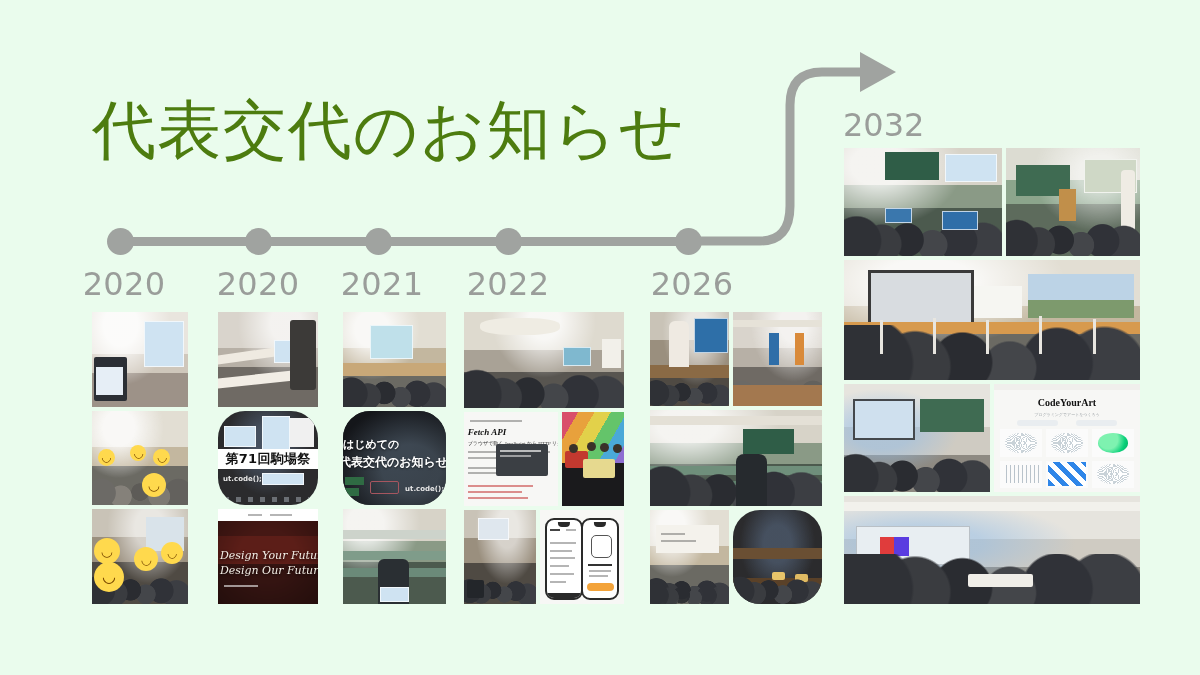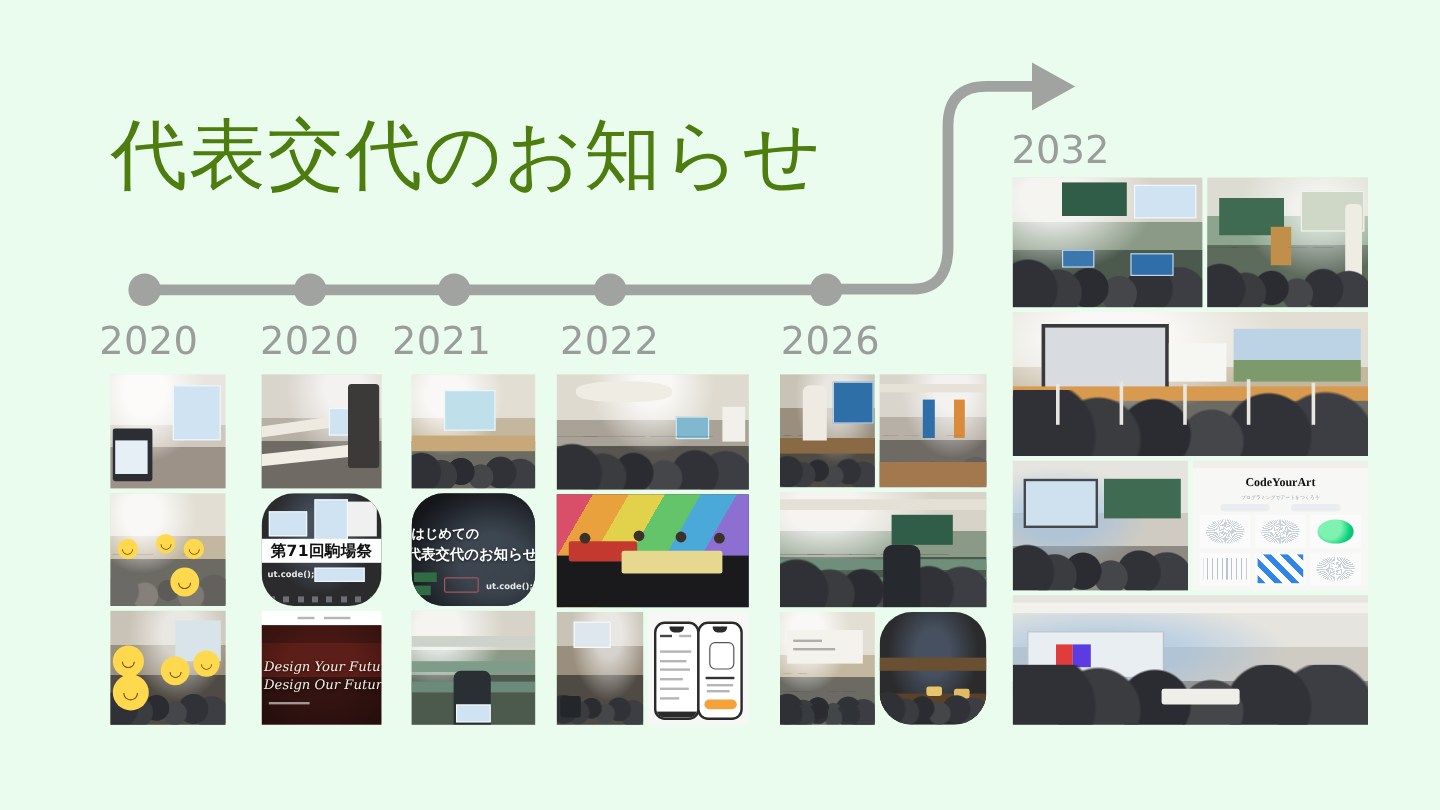--- a/index.html
+++ b/index.html
@@ -408,21 +408,21 @@
     <div class="tl-line"></div>
 
     <div class="tl-dot" style="left:120px"></div>
     <div class="tl-dot" style="left:258px"></div>
     <div class="tl-dot" style="left:378px"></div>
     <div class="tl-dot" style="left:508px"></div>
     <div class="tl-dot" style="left:688px"></div>
 
     <div class="tl-year" style="left:124px">2020</div>
     <div class="tl-year" style="left:258px">2020</div>
-    <div class="tl-year" style="left:368px">2021</div>
+    <div class="tl-year" style="left:382px">2021</div>
     <div class="tl-year" style="left:508px">2022</div>
     <div class="tl-year" style="left:692px">2026</div>
 
     <svg class="tl-arrow" viewBox="0 0 1200 320">
       <path d="M688 241 L760 241 Q790 241 790 206 L790 105 Q790 72 822 72 L866 72" fill="none" stroke="#a0a3a0" stroke-width="9" stroke-linecap="round"></path>
       <polygon points="860,52 896,72 860,92" fill="#a0a3a0"></polygon>
     </svg>
 
     <div class="tl-year-2024">2032</div>
   </div>
@@ -516,20 +516,35 @@
     <div class="col" style="left:464px; top:312px; width:160px; height:292px;">
 
       <div class="ph p-hall" style="height:94px">
         <div style="position:absolute; left:10%; top:6%; width:50%; height:18%; background:#efece3; border-radius:40%;"></div>
         <div class="screen" style="left:62%; top:36%; width:16%; height:18%; background:#7fb8cf;"></div>
         <div style="position:absolute; right:2%; top:28%; width:12%; height:30%; background:#f2f0ea;"></div>
         <div class="crowd"></div>
       </div>
 
       <div class="prow" style="height:94px">
+        <div class="ph p-white" style="width:60%">
+          <div class="txtline" style="left:6%; top:8%; width:56%;"></div>
+          <div class="cap-article" style="left:4%; top:16%; font-size:9px;">Fetch API</div>
+          <div class="cap-article-sub" style="left:4%; top:30%; font-size:5px;">ブラウザで動く JavaScript から HTTP リクエストを実行する</div>
+          <div class="txtline" style="left:4%; top:42%; width:88%;"></div>
+          <div class="txtline" style="left:4%; top:48%; width:72%;"></div>
+          <div class="txtline" style="left:4%; top:58%; width:84%;"></div>
+          <div class="txtline" style="left:4%; top:64%; width:60%;"></div>
+          <div class="txtline red" style="left:4%; top:78%; width:70%;"></div>
+          <div class="txtline red" style="left:4%; top:84%; width:58%;"></div>
+          <div class="txtline red" style="left:4%; top:90%; width:64%;"></div>
+          <div class="codebox" style="left:34%; top:34%; width:56%; height:34%;"></div>
+          <div class="txtline" style="left:38%; top:40%; width:44%; background:rgba(220,220,220,.8);"></div>
+          <div class="txtline" style="left:38%; top:46%; width:34%; background:rgba(200,200,200,.7);"></div>
+        </div>
         <div class="ph p-stage" style="width:40%">
           <div style="position:absolute; left:0; bottom:0; width:100%; height:46%; background:#1a1a1c;"></div>
           <div style="position:absolute; left:6%; top:42%; width:36%; height:18%; background:#c3392f; border-radius:2px;"></div>
           <div style="position:absolute; left:34%; top:50%; width:52%; height:20%; background:#e6d98f; border-radius:2px;"></div>
           <div class="person-head" style="left:12%; top:34%; width:9px; height:9px;"></div>
           <div class="person-head" style="left:40%; top:32%; width:9px; height:9px;"></div>
           <div class="person-head" style="left:62%; top:33%; width:9px; height:9px;"></div>
           <div class="person-head" style="left:82%; top:34%; width:9px; height:9px;"></div>
         </div>
       </div>

